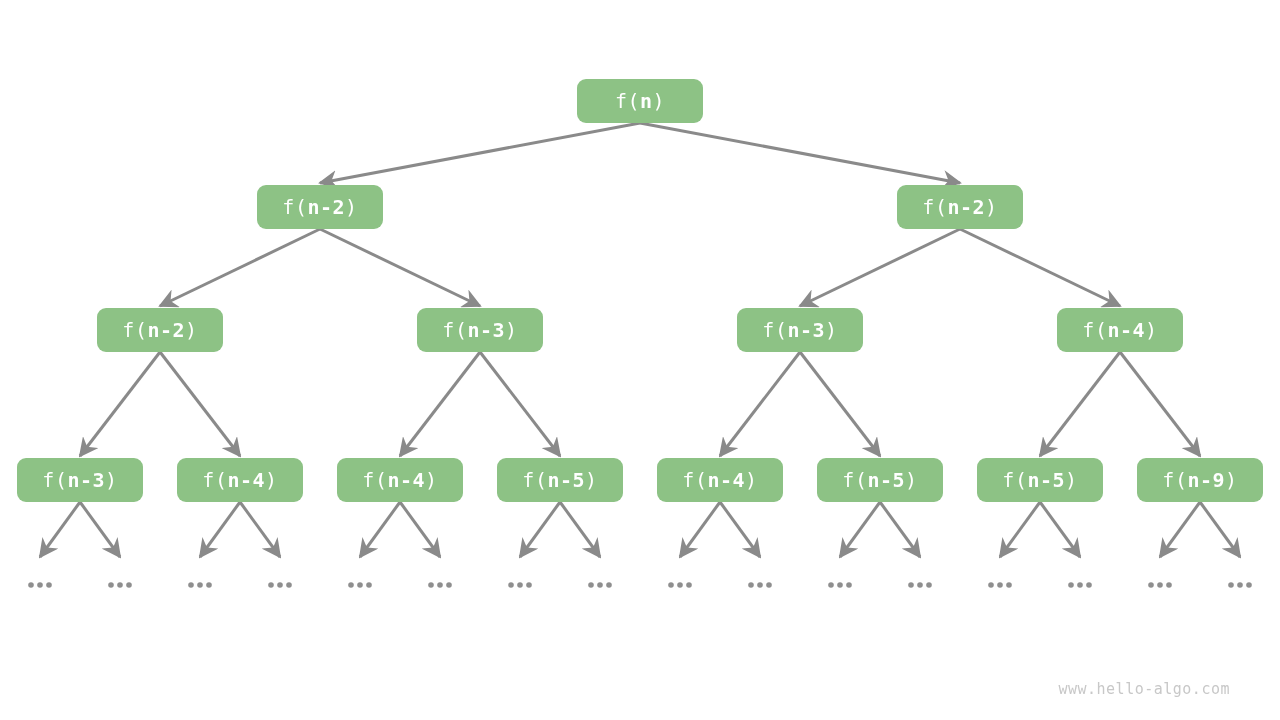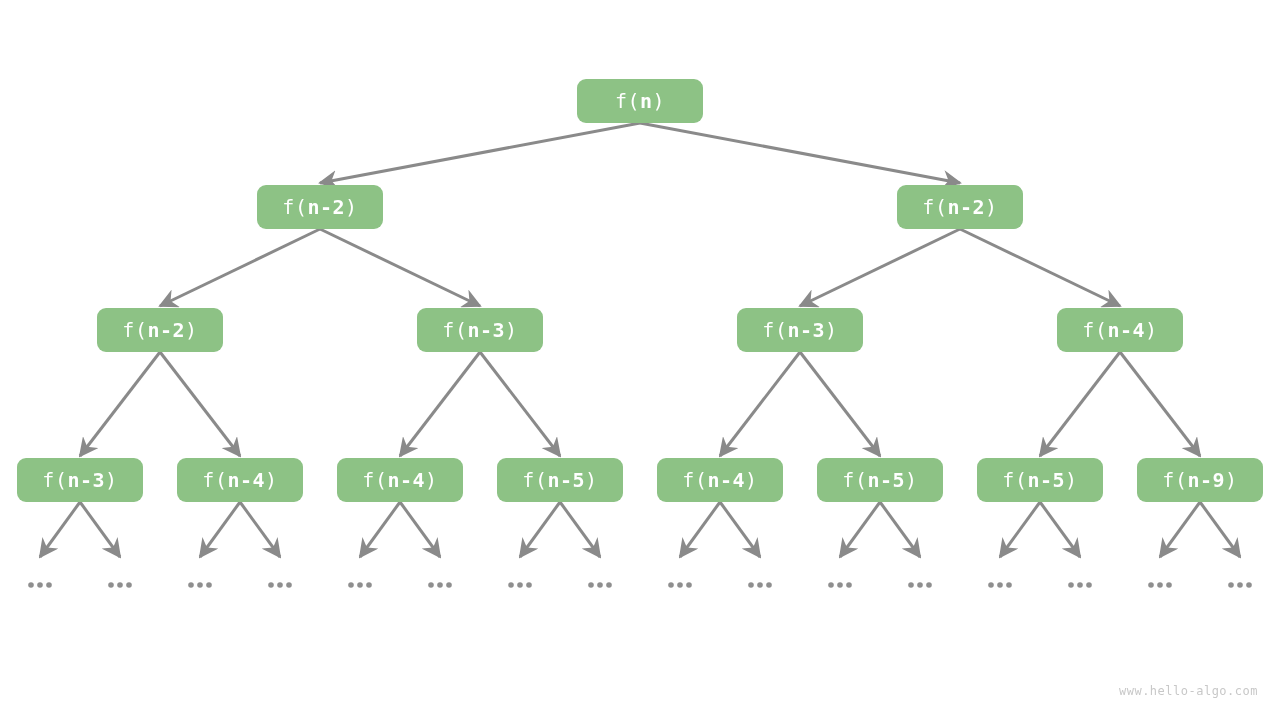--- a/index.html
+++ b/index.html
@@ -36,23 +36,23 @@
     color: var(--node-text, #ffffff);
     border-radius: 9px;
     font-size: 20px;
     letter-spacing: 0.5px;
     white-space: nowrap;
     user-select: none;
   }
   .tree-node b { font-weight: bold; }
   .watermark {
     position: absolute;
-    right: 22px;
+    right: 50px;
     bottom: 22px;
-    font-size: 12px;
+    font-size: 15px;
     letter-spacing: 0.5px;
     color: var(--watermark-color, #c8c8c8);
   }
 </style>
 </head>
 <body>
 
 <div class="stage" style="--node-fill: #8DC285; --node-text: #ffffff; --watermark-color: #C8C8C8; background: rgb(255, 255, 255);">
   <svg class="edges-layer" id="edges-svg" xmlns="http://www.w3.org/2000/svg" viewBox="0 0 1280 720">
       <defs>

